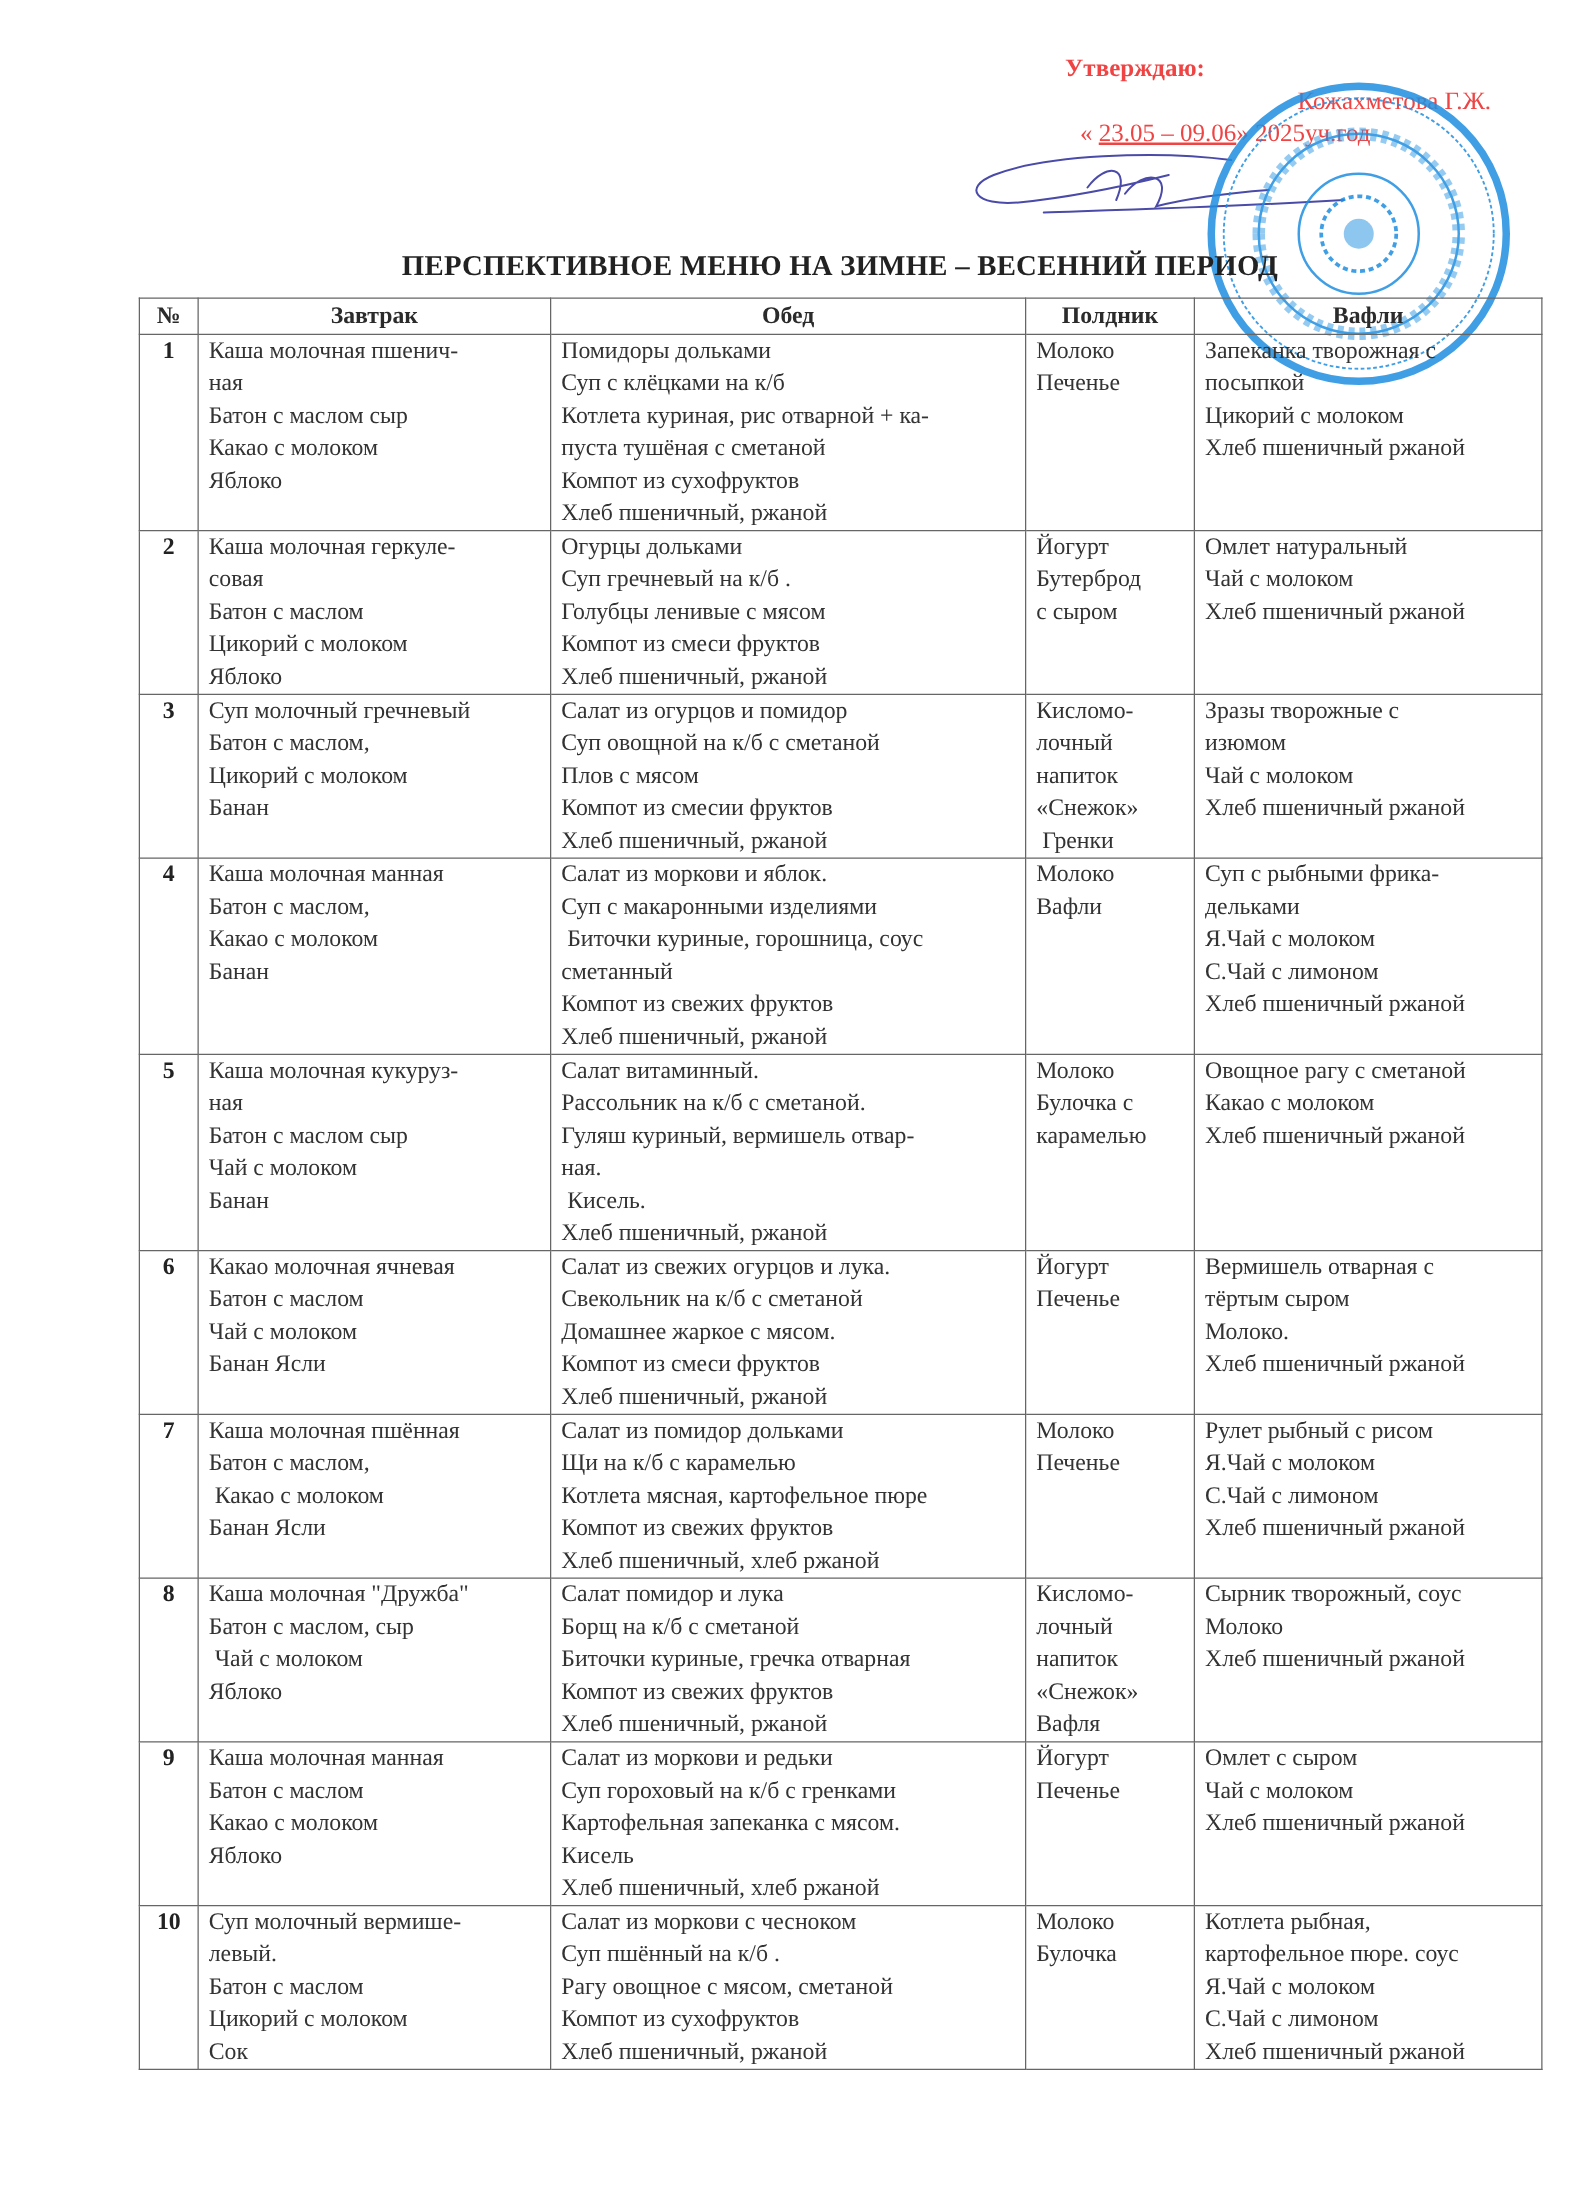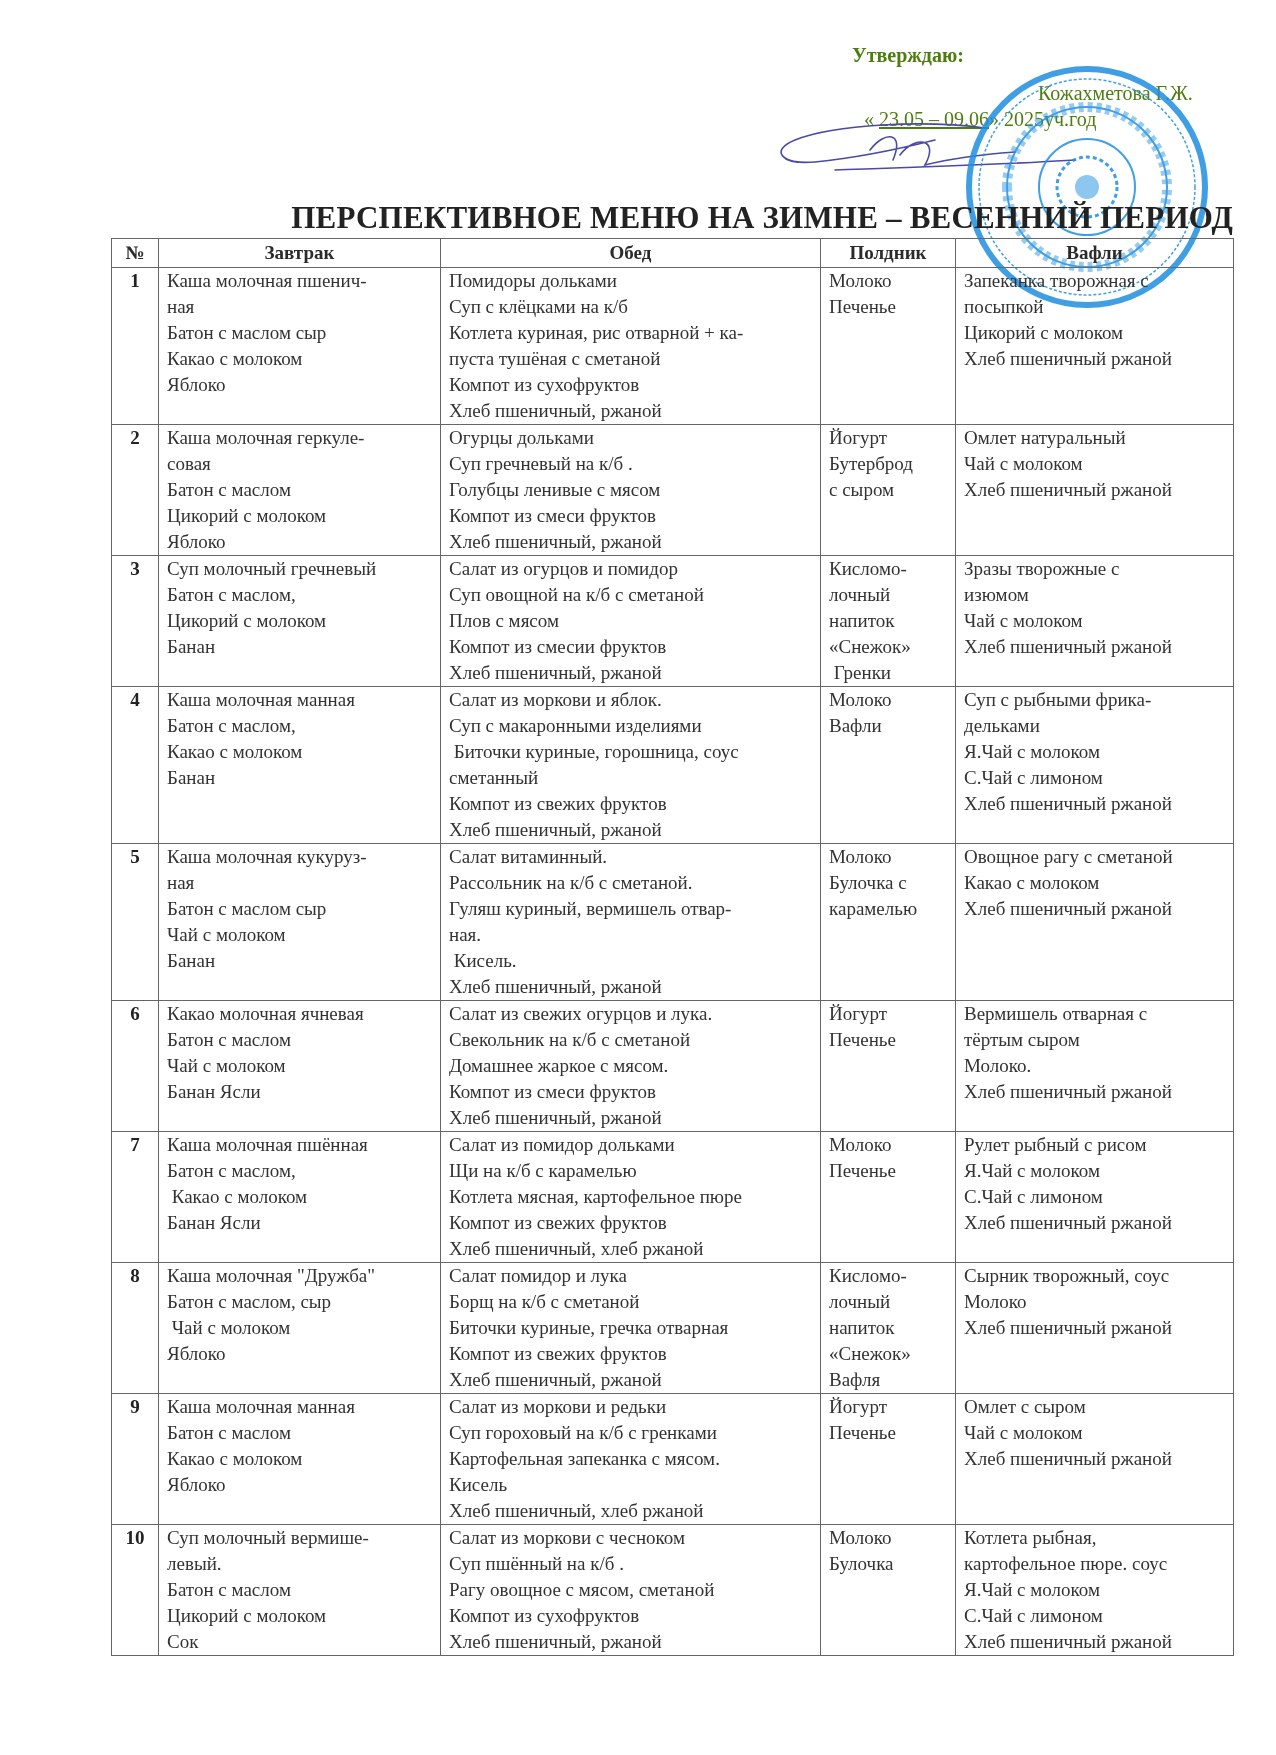--- a/index.html
+++ b/index.html
@@ -3,31 +3,31 @@
 <meta charset="utf-8">
 <style>
   html, body { margin: 0; padding: 0; }
   body {
     width: 1276px; height: 1755px; position: relative; overflow: hidden;
     background: #ffffff; color: #2a2a2a;
     font-family: "Liberation Serif", "DejaVu Serif", serif;
   }
   .approval {
     position: absolute; left: 852px; top: 42px; width: 400px;
-    font-size: 20px; line-height: 26px; color: #4d7c0f;
+    font-size: 20px; line-height: 26px; color: #ef4444;
   }
   .approval .heading { font-weight: bold; }
-  .approval .name { padding-left: 186px; margin-top: 12px; }
+  .approval .name { padding-left: 186px; }
   .approval .dates { padding-left: 12px; }
   .approval .dates .u { text-decoration: underline; }
   .signature { position: absolute; left: 775px; top: 110px; width: 330px; height: 90px; pointer-events: none; }
   .stamp { position: absolute; left: 962px; top: 62px; width: 250px; height: 250px; pointer-events: none; opacity: 0.85; }
   .title {
-    position: absolute; left: 111px; top: 200px; width: 1122px; text-align: right;
-    font-size: 31px; font-weight: bold; color: #222; letter-spacing: 0.2px;
+    position: absolute; left: 111px; top: 200px; width: 1122px; text-align: center;
+    font-size: 23px; font-weight: bold; color: #222; letter-spacing: 0.2px;
   }
   table.menu {
     position: absolute; left: 111px; top: 238px; width: 1122px;
     border-collapse: collapse; table-layout: fixed;
     font-size: 19px; line-height: 26px; color: #333;
   }
   table.menu th, table.menu td { border: 1.2px solid #666; vertical-align: top; }
   table.menu th {
     font-weight: bold; font-size: 19px; height: 28px; line-height: 28px;
     text-align: center; padding: 0; color: #2b2b2b;

